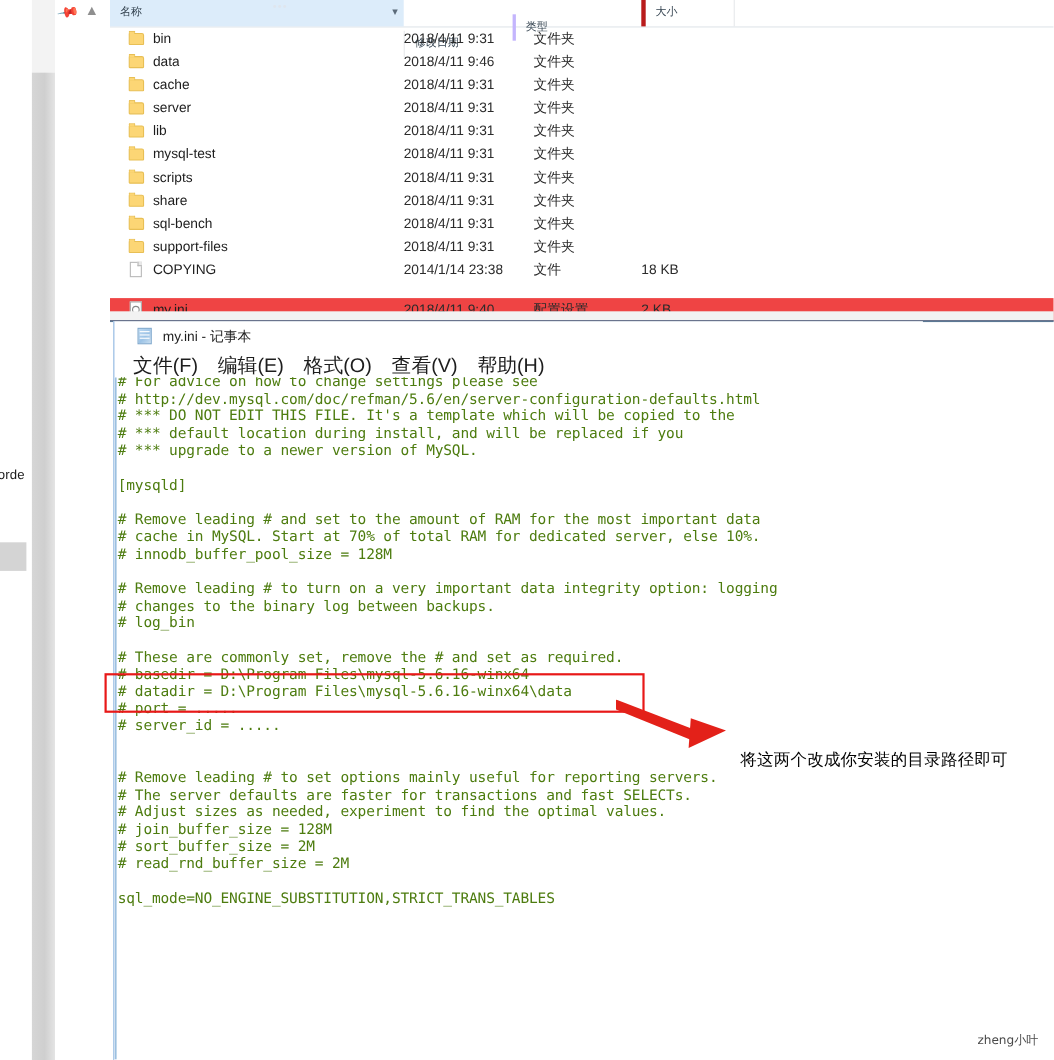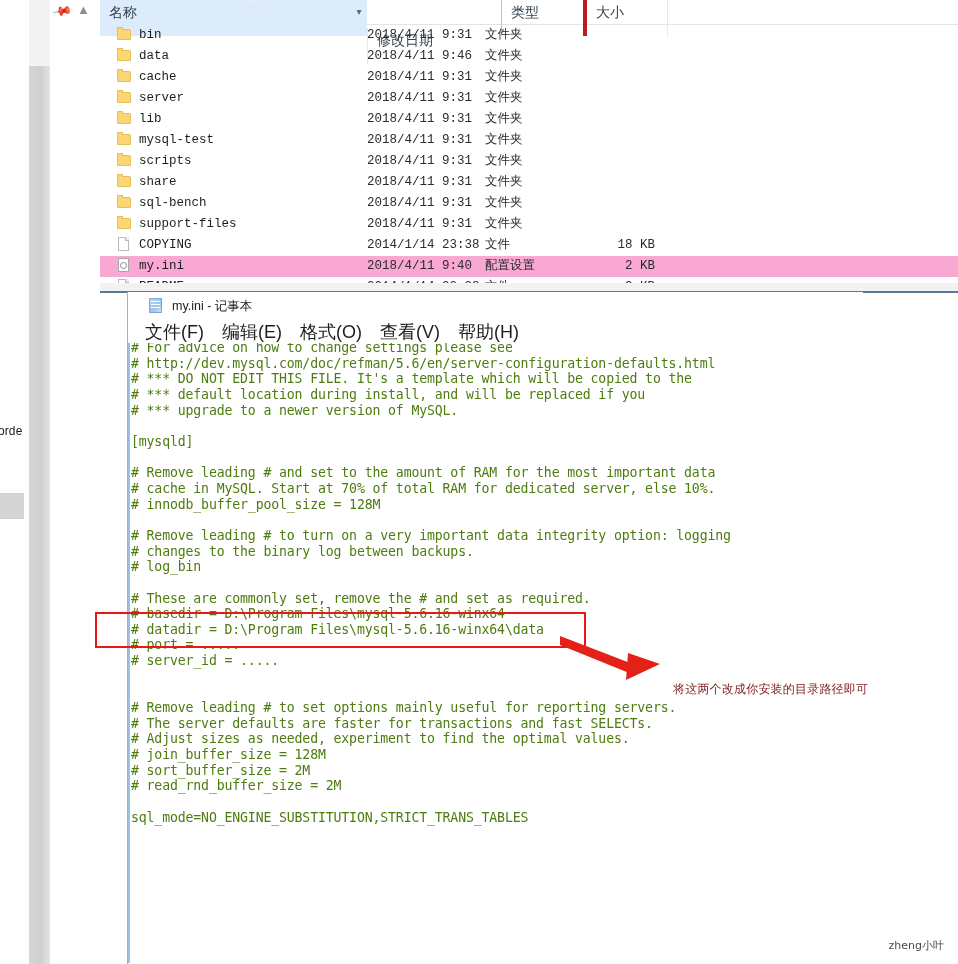--- a/index.html
+++ b/index.html
@@ -102,31 +102,31 @@
     top: 0px;
     height: 25px;
     width: 858px;
     background: #ffffff;
     border-bottom: 1px solid #e0e5ea;
     box-sizing: border-box;
   }
   .col {
     position: absolute;
     top: 0;
-    height: 36px;
+    height: 24px;
     line-height: 24px;
-    font-size: 14px;
+    font-size: 10px;
     color: #33424f;
     padding-left: 9px;
     box-sizing: border-box;
     white-space: nowrap;
   }
   .col-name  { left: 0px;   width: 267px; background:#dcecfa; }
   .col-date  { left: 267px; width: 118px; border-left: 1px solid #e6e9ec; margin-top: 28px; }
-  .col-type  { left: 401px; width: 98px;  border-left: 1px solid #c4b5fd; }
+  .col-type  { left: 366px; width: 98px;  border-left: 3px solid #c4b5fd; margin-top: 13px; }
   .col-size  { left: 483px; width: 84px;  border-left: 4px solid #b91c1c; }
   .col-rest  { left: 567px; width: 291px; border-left: 1px solid #e6e9ec; }
   .col-sort {
     position: absolute;
     left: 251px;
     top: 0px;
     width: 16px;
     height: 24px;
     line-height: 24px;
     text-align: center;
@@ -144,28 +144,27 @@
 
   
   .rows { position: absolute; left: 50px; top: 25px; width: 858px; }
   .row {
     position: relative;
     height: 21px;
     line-height: 21px;
     font-size: 12.5px;
     color: #1d1d1d;
     white-space: nowrap;
-    font-family: Liberation Mono, monospace;
-  }
-  .row.selected { background: #f9a8d4; }
+  }
+  .row.selected { background: #ef4444; margin-top: 15px; }
   .cell { position: absolute; top: 0; height: 21px; overflow: hidden; }
   .c-name { left: 16px; }
   .c-date { left: 267px; color: #2b2b2b; }
   .c-type { left: 385px; color: #2b2b2b; }
-  .c-size { left: 483px; width: 84px; text-align: right; padding-right: 12px; color: #2b2b2b; box-sizing: border-box;}
+  .c-size { left: 483px; width: 84px; padding-right: 12px; color: #2b2b2b; box-sizing: border-box;}
 
   .ficon {
     display: inline-block;
     width: 16px; height: 14px;
     vertical-align: -3px;
     margin-right: 7px;
     position: relative;
   }
   
   .ficon.folder::before {
@@ -243,21 +242,20 @@
   
   .notepad {
     position: absolute;
     left: 103px;
     top: 292px;
     width: 736px;
     height: 672px;
     background: #ffffff;
     border-left: 1px solid #8cb5e0;
     box-sizing: border-box;
-    margin-left: 24px;
   }
   .np-title {
     position: absolute;
     left: 0; top: 0;
     height: 29px;
     width: 100%;
     line-height: 29px;
     font-size: 12.5px;
     color: #1d1d1d;
     padding-left: 19px;
@@ -349,22 +347,22 @@
     left: 560px;
     top: 636px;
     width: 110px;
     height: 48px;
     z-index: 41;
   }
   .ann-text {
     position: absolute;
     left: 673px;
     top: 681px;
-    font-size: 12px;
-    color: #7f1d1d;
+    font-size: 15px;
+    color: #000000;
     font-family: "DejaVu Sans", sans-serif;
     white-space: nowrap;
     letter-spacing: 0.2px;
     z-index: 42;
   }
 
   
   .watermark {
     position: absolute;
     right: 14px;

